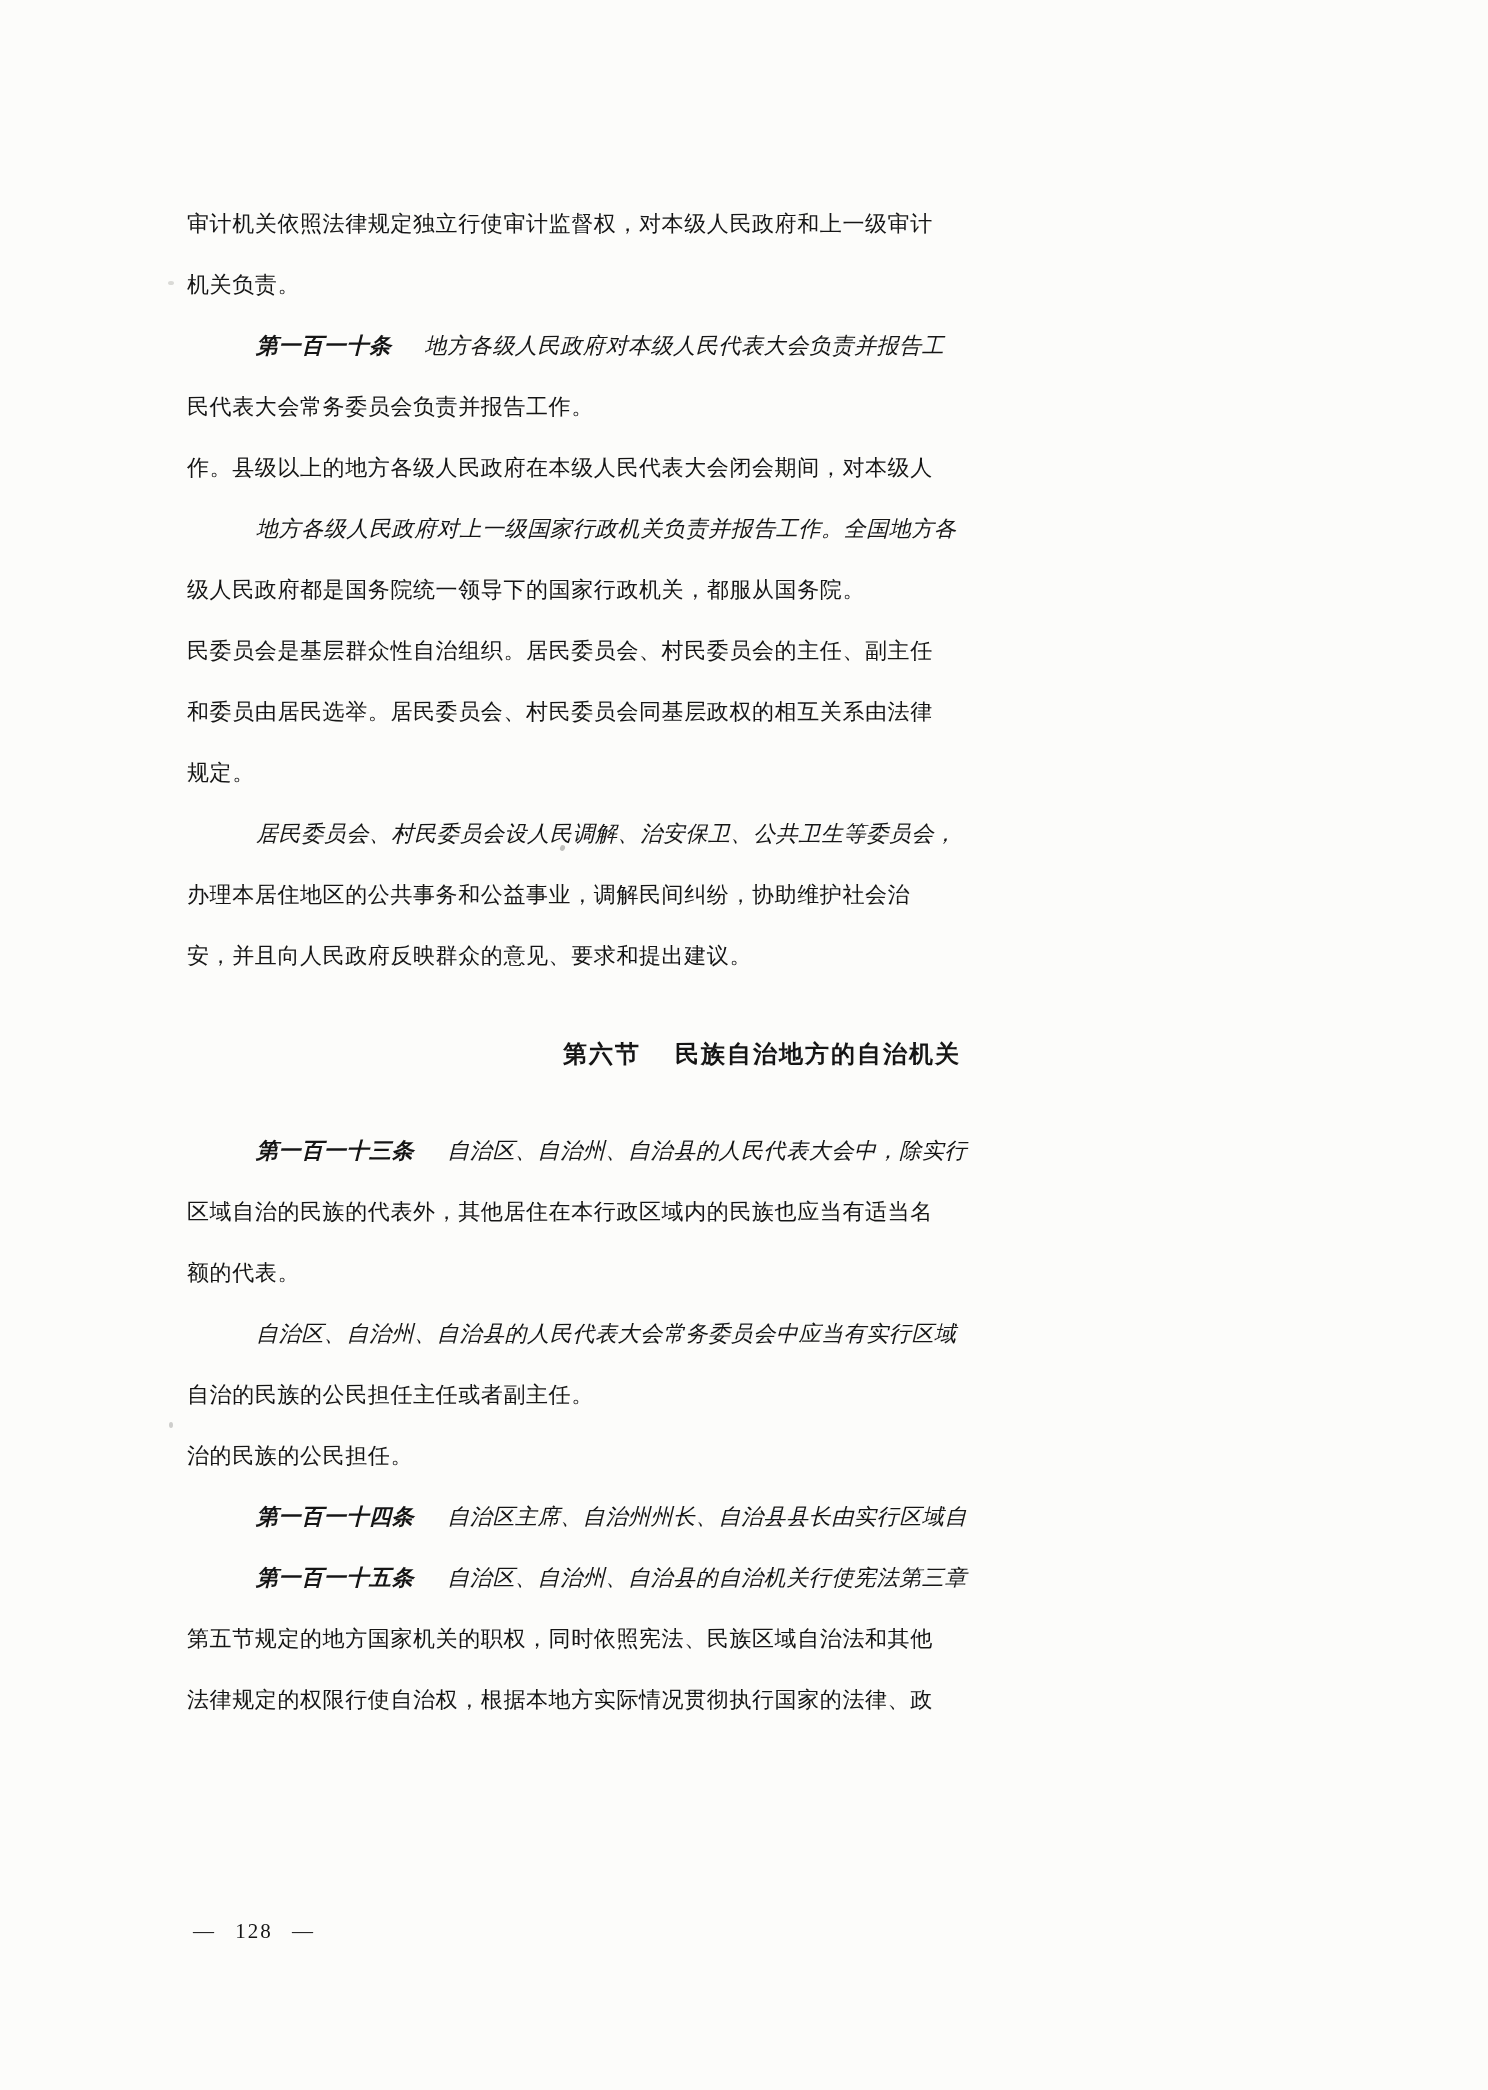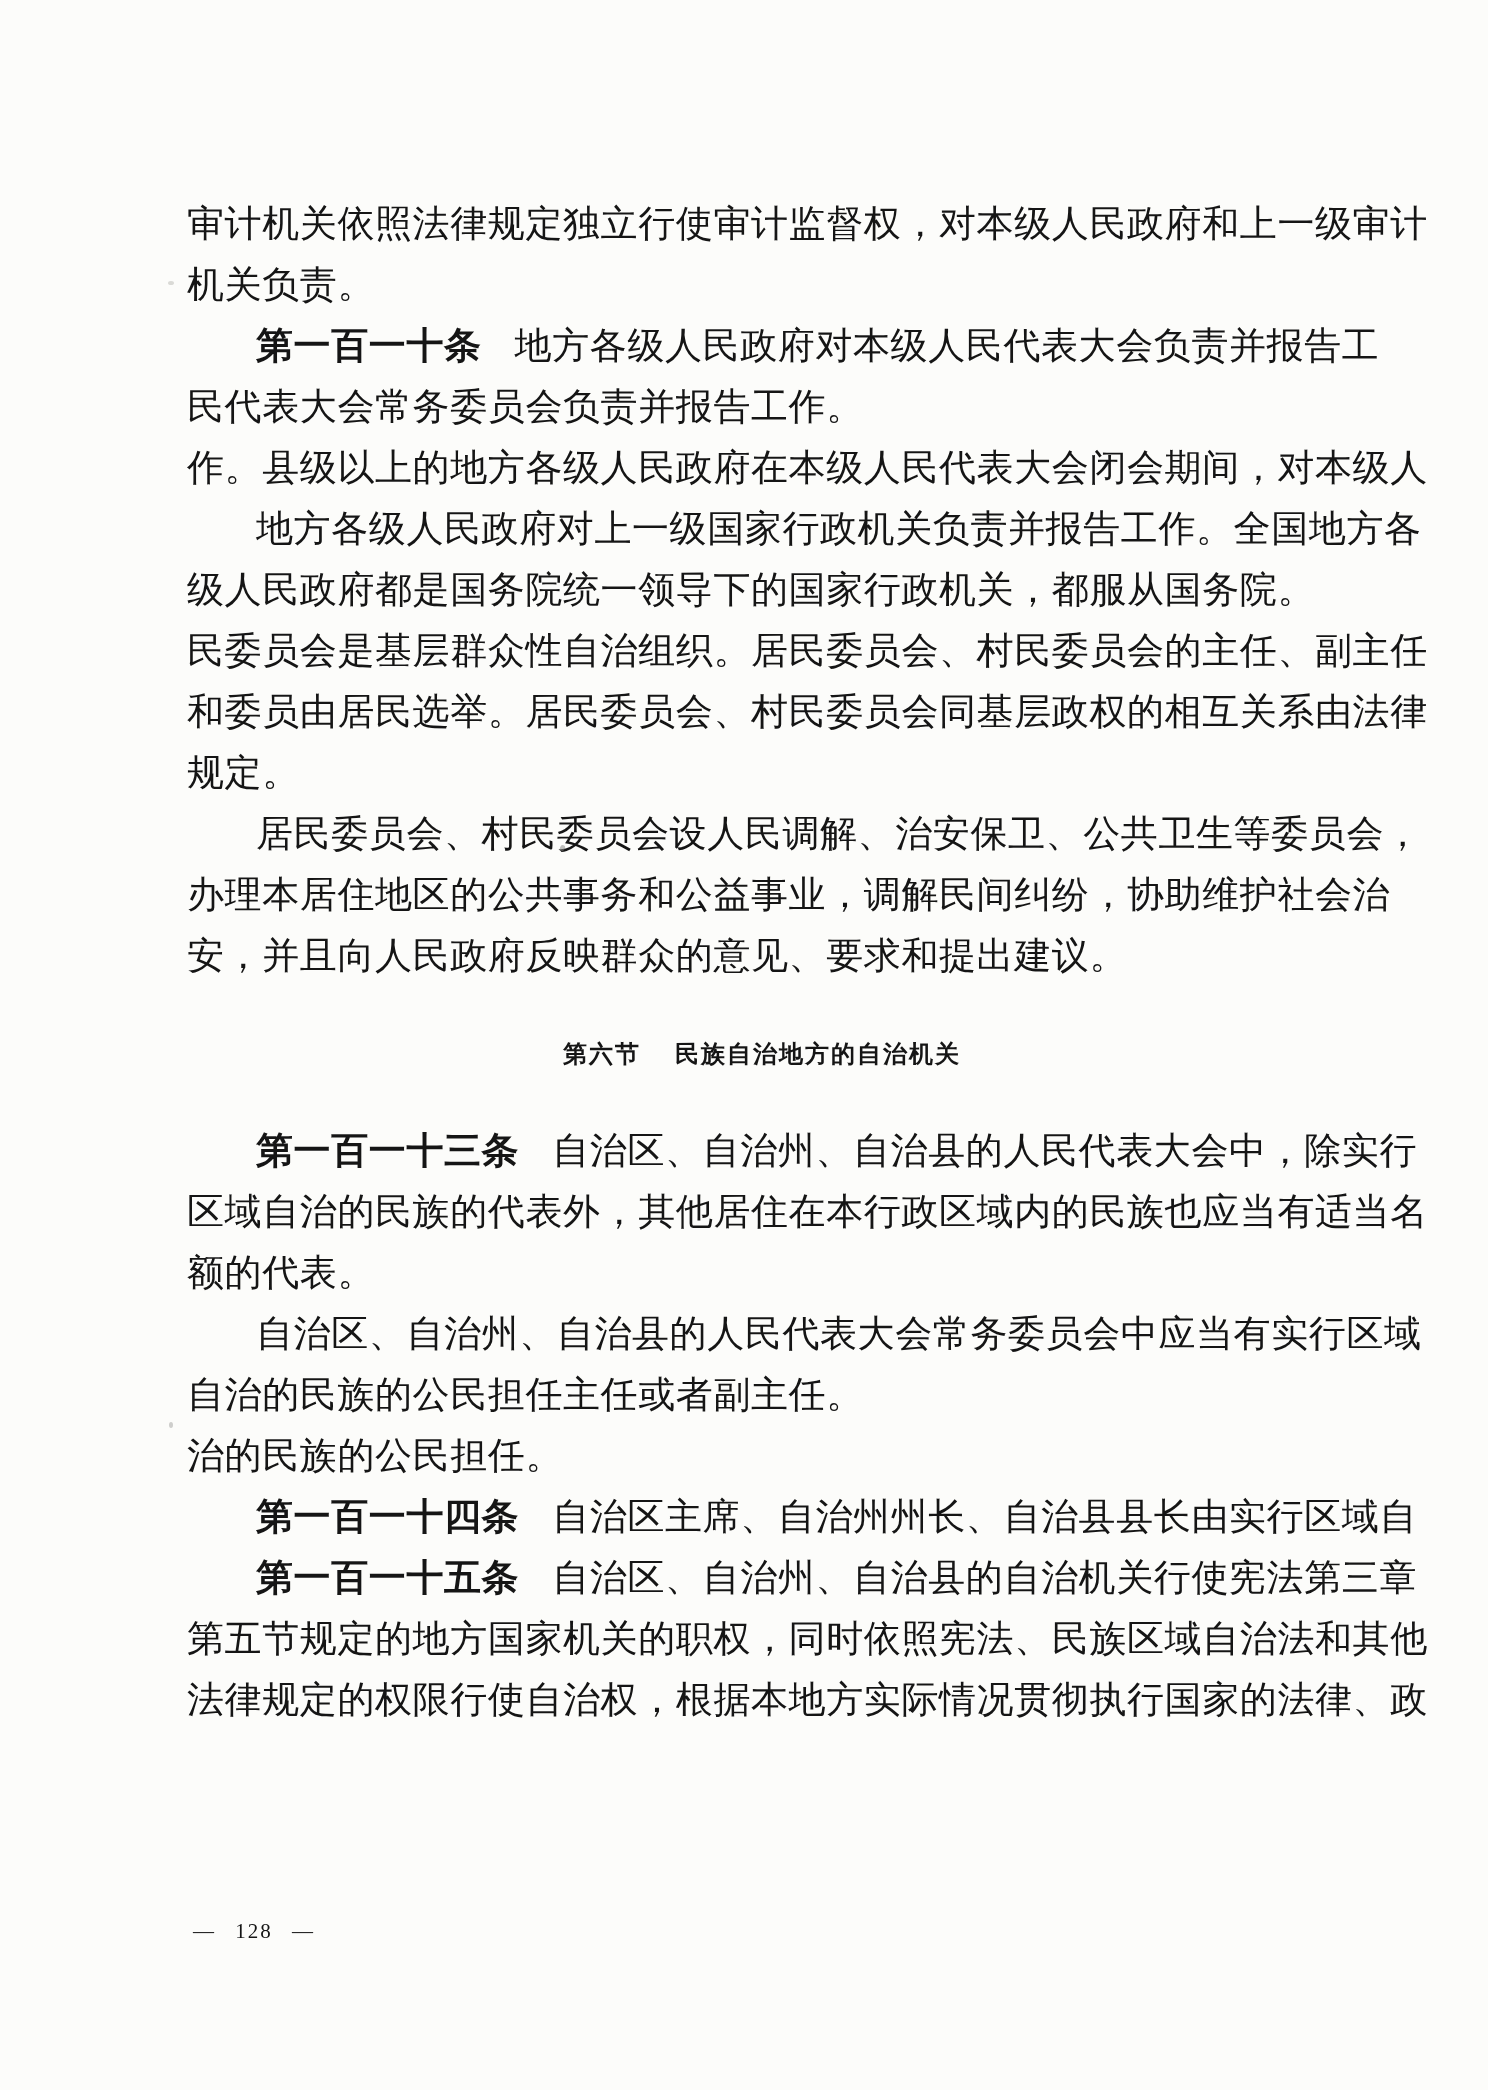--- a/index.html
+++ b/index.html
@@ -13,26 +13,26 @@
     font-family: "Liberation Serif", serif;
     color: #151515;
   }
   .text-col {
     position: absolute;
     left: 187px;
     top: 193px;
     width: 1150px;
   }
   .line {
-    font-size: 37px;
+    font-size: 22px;
     line-height: 61px;
     letter-spacing: 0.6px;
     white-space: nowrap;
   }
-  .line.indent { padding-left: 69px; }
+  .line.indent { padding-left: 69px; font-style: italic; }
   .article-num {
     font-family: "Liberation Sans", sans-serif;
     font-weight: bold;
     margin-right: 33px;
   }
   .section-heading {
     margin-top: 38px;
     margin-bottom: 35px;
     font-size: 24px;
     line-height: 61px;

